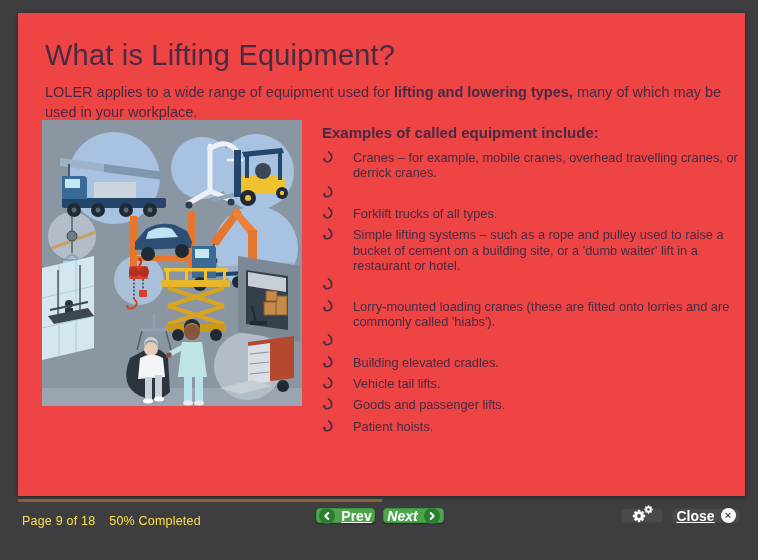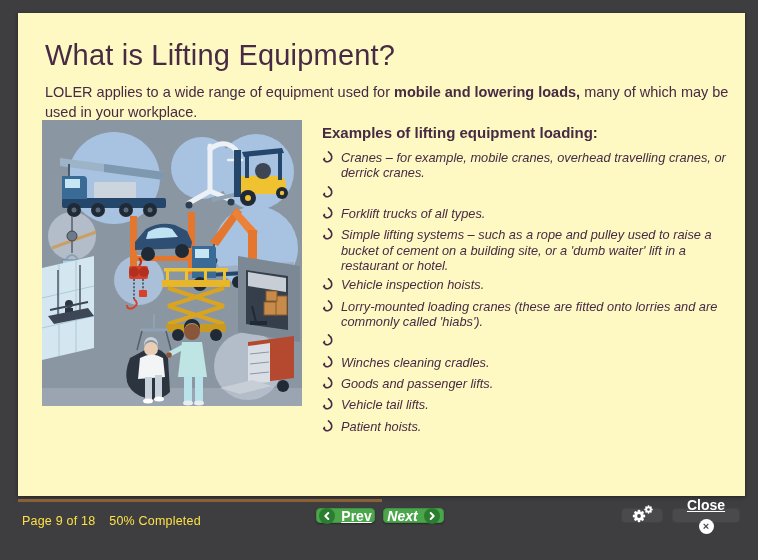--- a/index.html
+++ b/index.html
@@ -6,21 +6,21 @@
   * { margin:0; padding:0; box-sizing:border-box; }
   html,body { width:758px; height:560px; overflow:hidden; }
   body {
     background:#3e3e40;
     font-family:"Liberation Sans","DejaVu Sans",sans-serif;
     position:relative;
   }
   
   .card {
     position:absolute; left:18px; top:13px; width:727px; height:483px;
-    background:#fef9c3; box-shadow:0 1px 4px rgba(0,0,0,.45);
+    background:#ef4444; box-shadow:0 1px 4px rgba(0,0,0,.45);
   }
   .title {
     position:absolute; left:27px; top:26px;
     font-size:29px; font-weight:400; color:#472a43; letter-spacing:.2px;
   }
   .intro {
     position:absolute; left:27px; top:69px; width:694px;
     font-size:14.5px; line-height:1.4; color:#472a43;
   }
   .intro b { font-weight:700; }
@@ -28,22 +28,22 @@
   .illus {
     position:absolute; left:24px; top:107px; width:260px; height:286px;
     background:#8b96a3; overflow:hidden;
   }
   .illus svg { display:block; width:260px; height:286px; }
   
   .rightcol { position:absolute; left:304px; top:111px; width:422px; color:#472a43; }
   .list-heading { font-size:15px; font-weight:700; margin-bottom:9px; }
   ul.equip { list-style:none; }
   ul.equip li {
-    display:flex; align-items:flex-start; gap:6px;
-    font-size:12.8px; line-height:1.2; margin-bottom:4px;font-style:italic;
+    display:flex; align-items:flex-start; gap:18px;
+    font-size:12.8px; line-height:1.2; margin-bottom:4px;
   }
   .hookwrap { flex:0 0 13px; margin-top:1px; }
   
   .progress-track { position:absolute; left:18px; top:499px; width:727px; height:3px; }
   .progress-fill { height:3px; background:#8a6134; width:0; }
   .pageinfo {
     position:absolute; left:22px; top:514px;
     font-size:12.5px; color:#fde047; letter-spacing:.2px;
   }
   .pageinfo span { margin-right:14px; }
@@ -51,40 +51,40 @@
     position:absolute; top:508px; height:15px;
     display:inline-flex; align-items:center; justify-content:center; gap:6px;
     border-radius:4px; font-size:14px; font-weight:700; color:#fff;
     cursor:pointer; border:1px solid transparent; user-select:none;
   }
   .btn-green { background:#4ba64b; border-color:#3f9242; box-shadow:0 1px 2px rgba(0,0,0,.35); }
   .btn-prev { left:316px; width:59px; }
   .btn-next { left:383px; width:61px;font-style:italic; }
   .btn-dark { background:#4a4a4c; border-color:#434345; }
   .btn-cogs { left:621px; width:42px; }
-  .btn-close { left:672px; width:68px;flex-direction:column; }
+  .btn-close { left:672px; width:68px; }
   .circ {
     width:16px; height:16px; border-radius:50%; background:#2b7d2f;
     display:inline-flex; align-items:center; justify-content:center; flex:0 0 16px;
   }
   .xcirc {
     width:15px; height:15px; border-radius:50%; background:#ffffff; color:#4a4a4c;
     font-size:11px; font-weight:700; display:inline-flex; align-items:center;
     justify-content:center; flex:0 0 15px; line-height:1;
   }
   .u { text-decoration:underline; }
 </style>
 </head>
 <body>
 
 <div class="card">
 
   <h1 class="title">What is Lifting Equipment?</h1>
 
-  <p class="intro"><span>LOLER applies to a wide range of equipment used for </span><b>mobile and lowering loads,</b><span> many of which may be used in your workplace.</span></p>
+  <p class="intro"><span>LOLER applies to a wide range of equipment used for </span><b>lifting and lowering types,</b><span> many of which may be used in your workplace.</span></p>
 
   <div class="illus" role="img" aria-label="Illustrations of lifting equipment: mobile crane, patient hoist, forklift truck, rope and pulley with bucket, vehicle inspection hoist, lorry-mounted loading crane, building cleaning cradle, chain hoist, scissor lift, loading dock, patient hoist with carer, and vehicle tail lift">
     <svg viewBox="0 0 260 286">
       <rect width="260" height="286" fill="#8b96a3"></rect>
       <rect y="268" width="260" height="18" fill="#9aa5b1"></rect>
 
       <circle cx="72" cy="58" r="46" fill="#a7c3e1"></circle>
       <circle cx="160" cy="48" r="31" fill="#a7c3e1"></circle>
       <circle cx="214" cy="52" r="38" fill="#a7c3e1"></circle>
       <circle cx="30" cy="116" r="24" fill="#b3bdc9"></circle>
@@ -266,21 +266,21 @@
           <line x1="208" y1="254" x2="227" y2="252"></line>
         </g>
         <line x1="208" y1="262" x2="200" y2="271" stroke="#4e5866" stroke-width="2"></line>
         <polygon points="178,268 210,260 230,266 198,274" fill="#c7ced6"></polygon>
         <circle cx="241" cy="266" r="6" fill="#1f2a36"></circle>
       </g>
     </svg>
   </div>
 
   <div class="rightcol">
-    <div class="list-heading">Examples of lifting equipment loading:</div>
+    <div class="list-heading">Examples of called equipment include:</div>
     <ul class="equip">
 
         <li>
           <span class="hookwrap">
             <svg width="13" height="13" viewBox="0 0 14 14">
               <path d="M7 1 l2.3 2.3" stroke="#472a43" stroke-width="1.7" stroke-linecap="round" fill="none"></path>
               <path d="M9.3 3.3 C11.6 6.6 10.6 10.2 7 11.3 C4 12.3 1.7 10.3 2.6 8" stroke="#472a43" stroke-width="1.8" stroke-linecap="round" fill="none"></path>
               <path d="M2.9 8.2 L0.8 8.8 L2.1 10.8 Z" fill="#472a43"></path>
             </svg>
           </span>
@@ -320,21 +320,20 @@
         </li>
 
         <li>
           <span class="hookwrap">
             <svg width="13" height="13" viewBox="0 0 14 14">
               <path d="M7 1 l2.3 2.3" stroke="#472a43" stroke-width="1.7" stroke-linecap="round" fill="none"></path>
               <path d="M9.3 3.3 C11.6 6.6 10.6 10.2 7 11.3 C4 12.3 1.7 10.3 2.6 8" stroke="#472a43" stroke-width="1.8" stroke-linecap="round" fill="none"></path>
               <path d="M2.9 8.2 L0.8 8.8 L2.1 10.8 Z" fill="#472a43"></path>
             </svg>
           </span>
-          <span>Vehicle inspection hoists.</span>
         </li>
 
         <li>
           <span class="hookwrap">
             <svg width="13" height="13" viewBox="0 0 14 14">
               <path d="M7 1 l2.3 2.3" stroke="#472a43" stroke-width="1.7" stroke-linecap="round" fill="none"></path>
               <path d="M9.3 3.3 C11.6 6.6 10.6 10.2 7 11.3 C4 12.3 1.7 10.3 2.6 8" stroke="#472a43" stroke-width="1.8" stroke-linecap="round" fill="none"></path>
               <path d="M2.9 8.2 L0.8 8.8 L2.1 10.8 Z" fill="#472a43"></path>
             </svg>
           </span>
@@ -352,43 +351,43 @@
         </li>
 
         <li>
           <span class="hookwrap">
             <svg width="13" height="13" viewBox="0 0 14 14">
               <path d="M7 1 l2.3 2.3" stroke="#472a43" stroke-width="1.7" stroke-linecap="round" fill="none"></path>
               <path d="M9.3 3.3 C11.6 6.6 10.6 10.2 7 11.3 C4 12.3 1.7 10.3 2.6 8" stroke="#472a43" stroke-width="1.8" stroke-linecap="round" fill="none"></path>
               <path d="M2.9 8.2 L0.8 8.8 L2.1 10.8 Z" fill="#472a43"></path>
             </svg>
           </span>
-          <span>Winches cleaning cradles.</span>
+          <span>Building elevated cradles.</span>
+        </li>
+
+        <li>
+          <span class="hookwrap">
+            <svg width="13" height="13" viewBox="0 0 14 14">
+              <path d="M7 1 l2.3 2.3" stroke="#472a43" stroke-width="1.7" stroke-linecap="round" fill="none"></path>
+              <path d="M9.3 3.3 C11.6 6.6 10.6 10.2 7 11.3 C4 12.3 1.7 10.3 2.6 8" stroke="#472a43" stroke-width="1.8" stroke-linecap="round" fill="none"></path>
+              <path d="M2.9 8.2 L0.8 8.8 L2.1 10.8 Z" fill="#472a43"></path>
+            </svg>
+          </span>
+          <span>Vehicle tail lifts.</span>
         </li>
 
         <li>
           <span class="hookwrap">
             <svg width="13" height="13" viewBox="0 0 14 14">
               <path d="M7 1 l2.3 2.3" stroke="#472a43" stroke-width="1.7" stroke-linecap="round" fill="none"></path>
               <path d="M9.3 3.3 C11.6 6.6 10.6 10.2 7 11.3 C4 12.3 1.7 10.3 2.6 8" stroke="#472a43" stroke-width="1.8" stroke-linecap="round" fill="none"></path>
               <path d="M2.9 8.2 L0.8 8.8 L2.1 10.8 Z" fill="#472a43"></path>
             </svg>
           </span>
           <span>Goods and passenger lifts.</span>
-        </li>
-
-        <li>
-          <span class="hookwrap">
-            <svg width="13" height="13" viewBox="0 0 14 14">
-              <path d="M7 1 l2.3 2.3" stroke="#472a43" stroke-width="1.7" stroke-linecap="round" fill="none"></path>
-              <path d="M9.3 3.3 C11.6 6.6 10.6 10.2 7 11.3 C4 12.3 1.7 10.3 2.6 8" stroke="#472a43" stroke-width="1.8" stroke-linecap="round" fill="none"></path>
-              <path d="M2.9 8.2 L0.8 8.8 L2.1 10.8 Z" fill="#472a43"></path>
-            </svg>
-          </span>
-          <span>Vehicle tail lifts.</span>
         </li>
 
         <li>
           <span class="hookwrap">
             <svg width="13" height="13" viewBox="0 0 14 14">
               <path d="M7 1 l2.3 2.3" stroke="#472a43" stroke-width="1.7" stroke-linecap="round" fill="none"></path>
               <path d="M9.3 3.3 C11.6 6.6 10.6 10.2 7 11.3 C4 12.3 1.7 10.3 2.6 8" stroke="#472a43" stroke-width="1.8" stroke-linecap="round" fill="none"></path>
               <path d="M2.9 8.2 L0.8 8.8 L2.1 10.8 Z" fill="#472a43"></path>
             </svg>
           </span>

